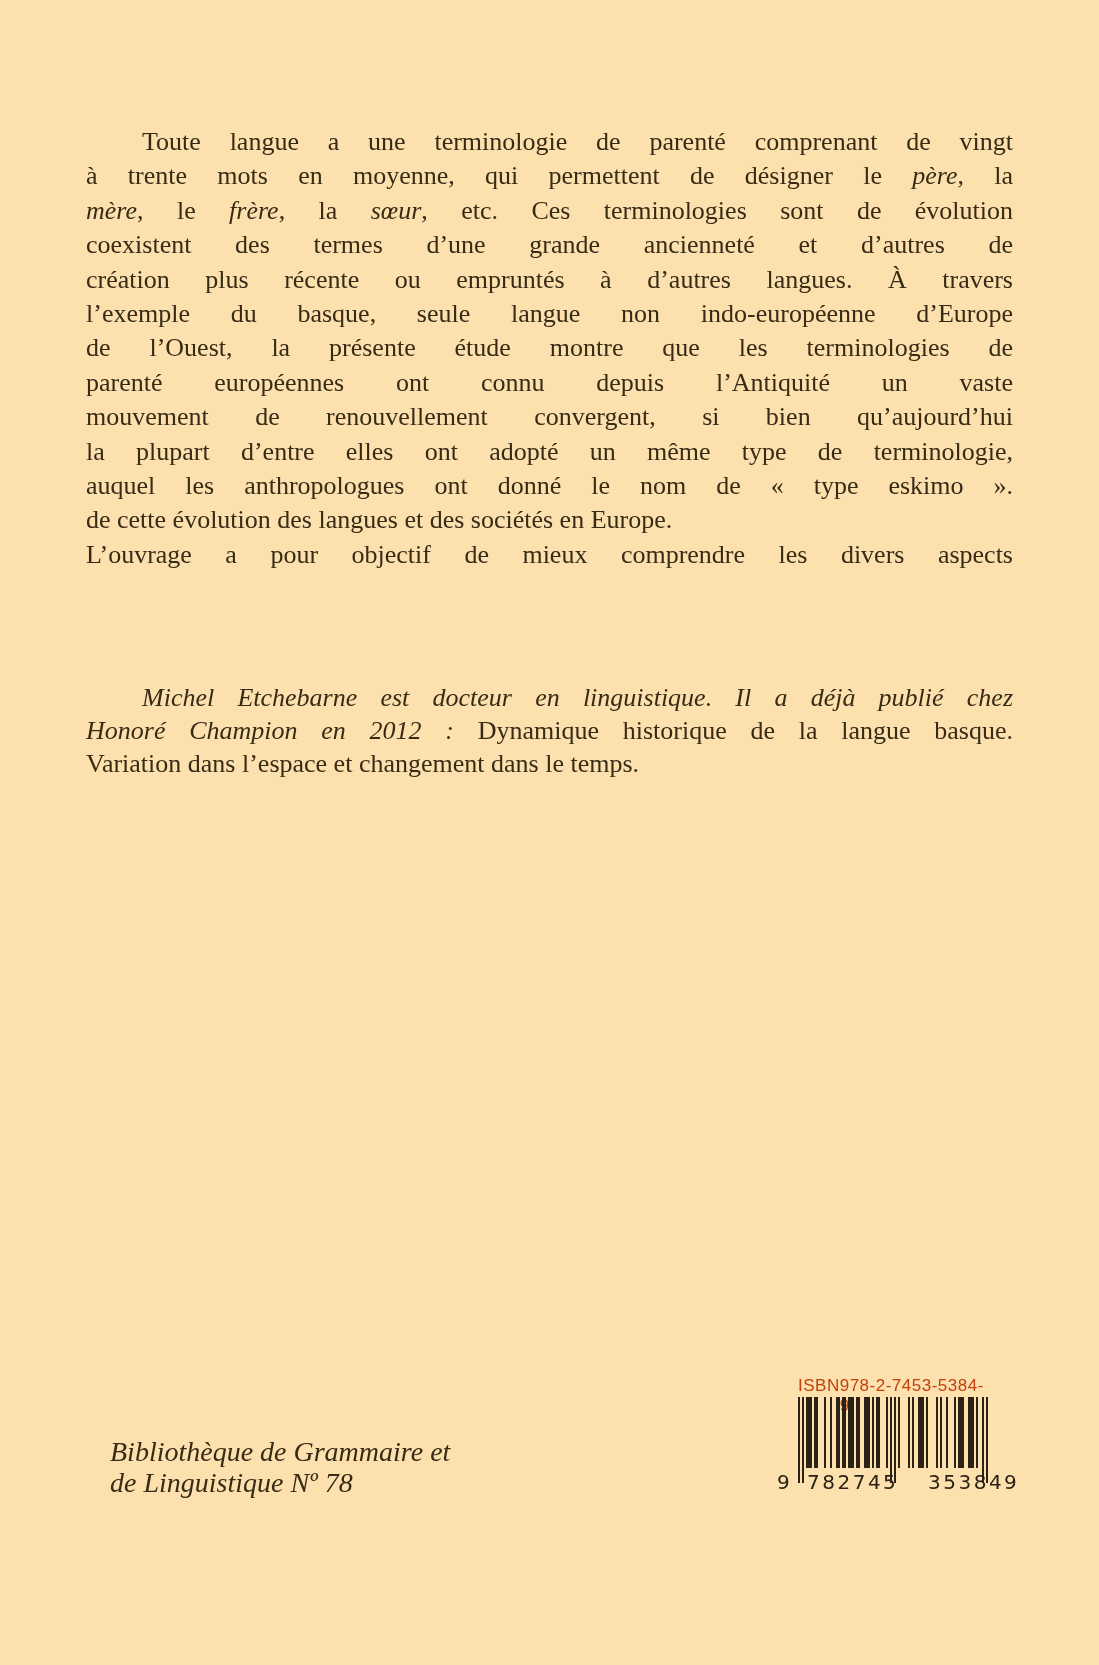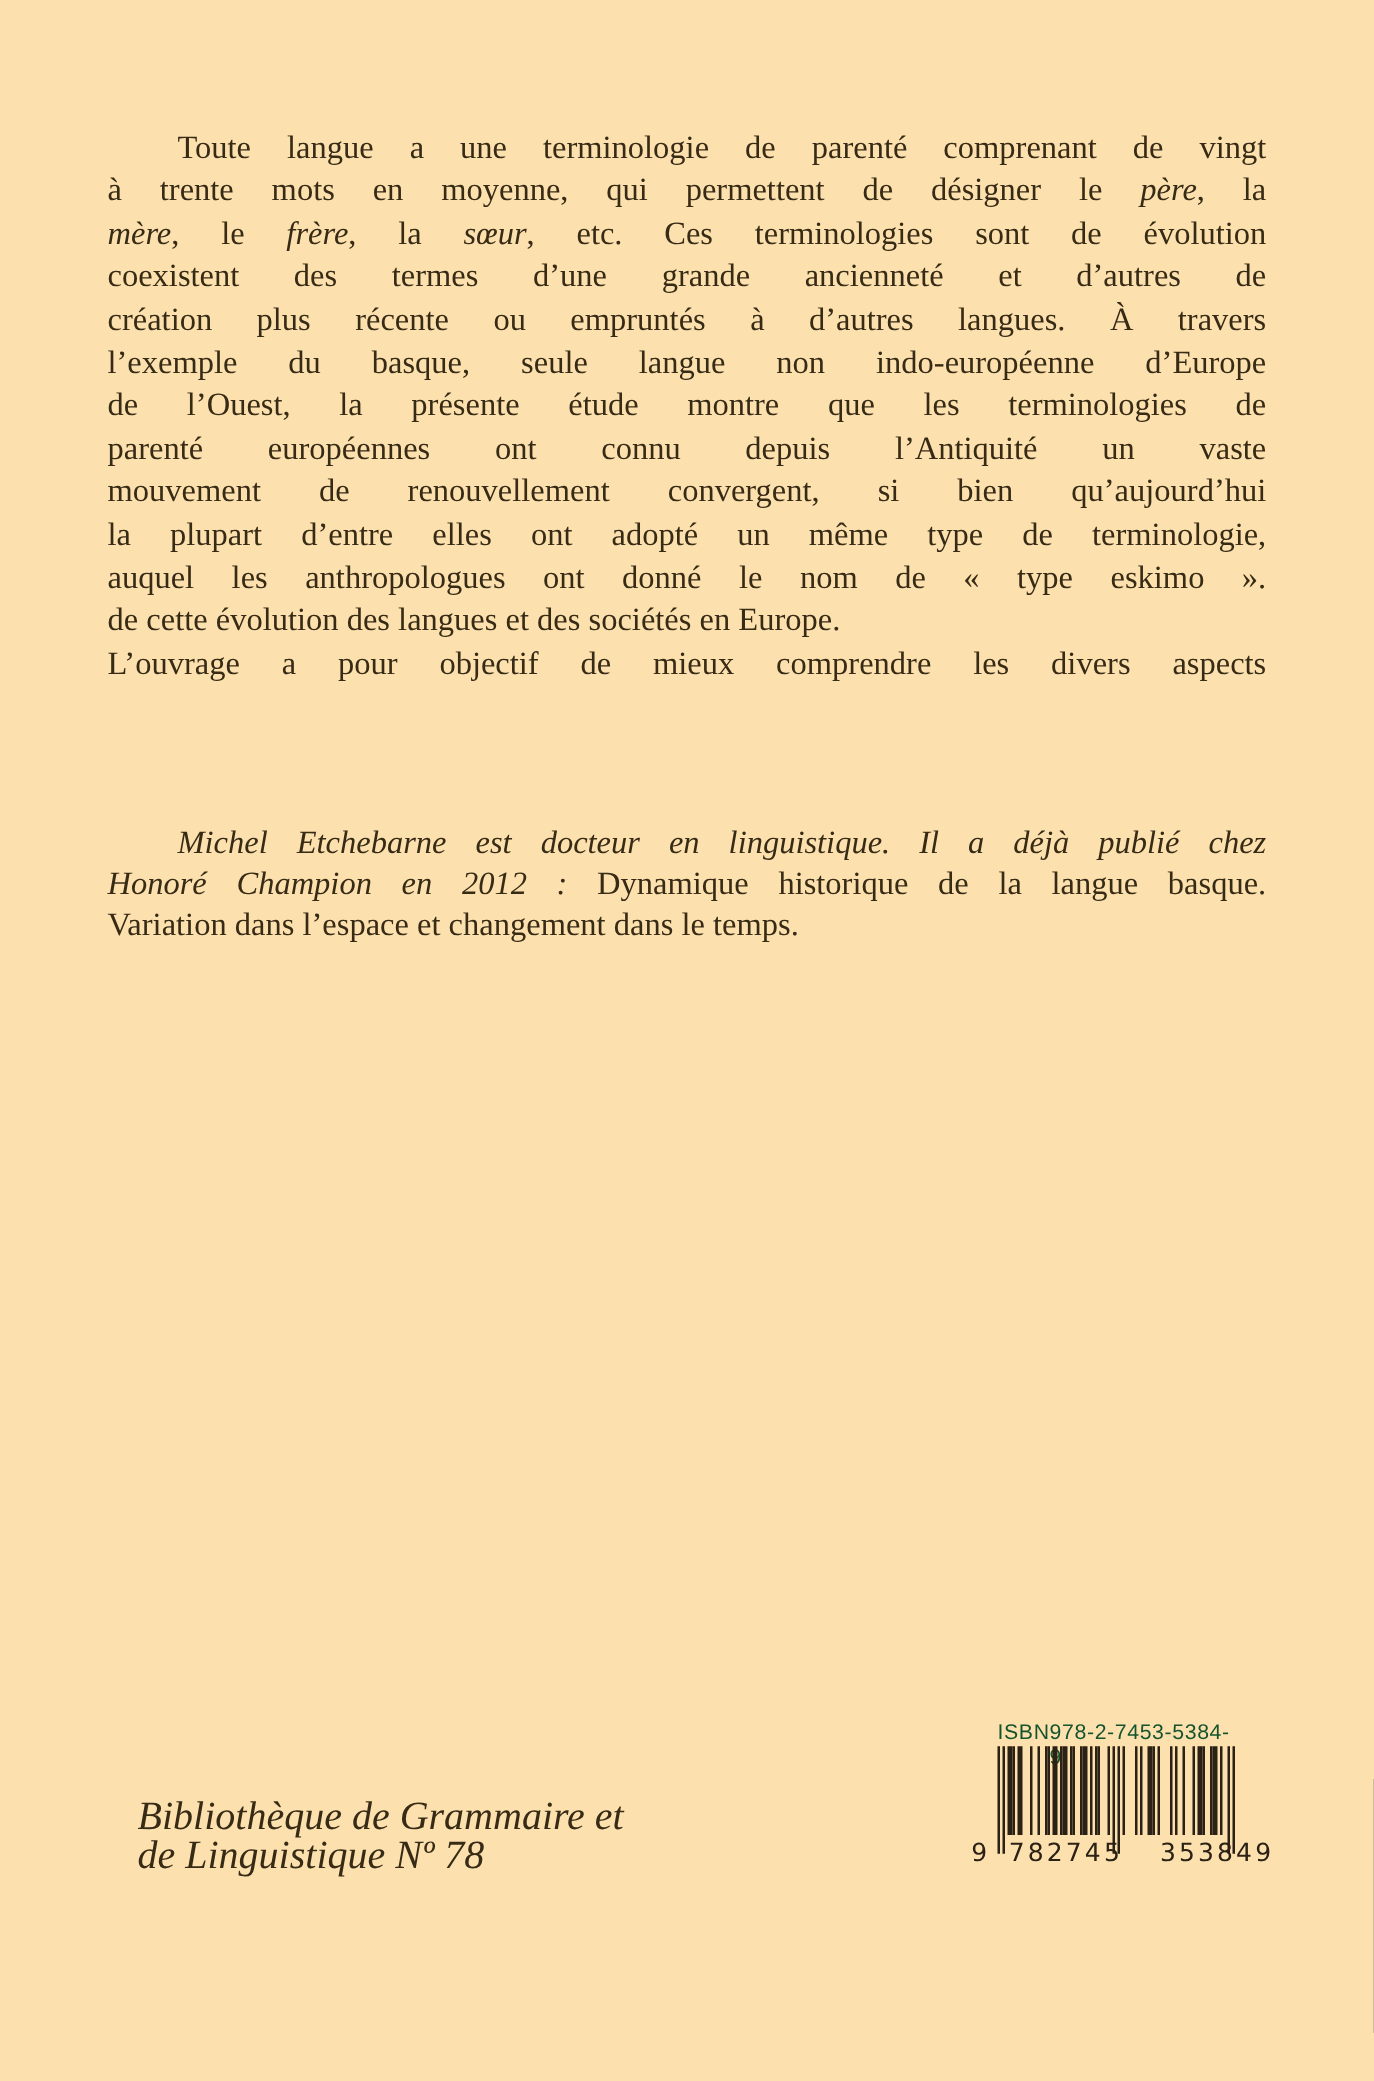--- a/index.html
+++ b/index.html
@@ -16,34 +16,34 @@
     font-family:"Liberation Serif","DejaVu Serif",serif;
     overflow:hidden;
     margin:0 auto;
   }
   
   .textblock{position:absolute;left:86px;width:927px;}
   .summary{top:101px;font-size:26px;line-height:34.4px;}
   .bio{top:657px;font-size:26px;line-height:33px;}
   .tline{text-align:justify;text-align-last:justify;}
   .tline.last{text-align-last:left;}
-  .tline.indent{text-indent:56px;}
+  .tline.indent{text-indent:56px;margin-top:24px;}
   .it{font-style:italic;}
 
   .collection{
     position:absolute;left:110px;top:1437px;
-    font-size:32px;line-height:30.5px;font-style:italic;
+    font-size:28px;line-height:30.5px;font-style:italic;
   }
 
   .isbn-block{position:absolute;left:777px;top:1376px;width:218px;height:116px;}
   .isbn-line{
     position:absolute;left:21px;top:0;width:194px;
     display:flex;justify-content:space-between;
     font-family:"Liberation Sans","DejaVu Sans",sans-serif;
-    font-size:17px;letter-spacing:.5px;color:#14532d;
+    font-size:17px;letter-spacing:.5px;color:#c2410c;
   }
   .bars{
     position:absolute;left:21px;top:21px;width:190px;height:86px;
     display:flex;align-items:flex-start;
   }
   .bc-m{width:2px;height:71px;}
   .bc-m.tall{height:86px;}
   .bc-m.bar{background:#2b2114;}
   .digits{
     position:absolute;top:94px;left:0;width:218px;height:22px;

